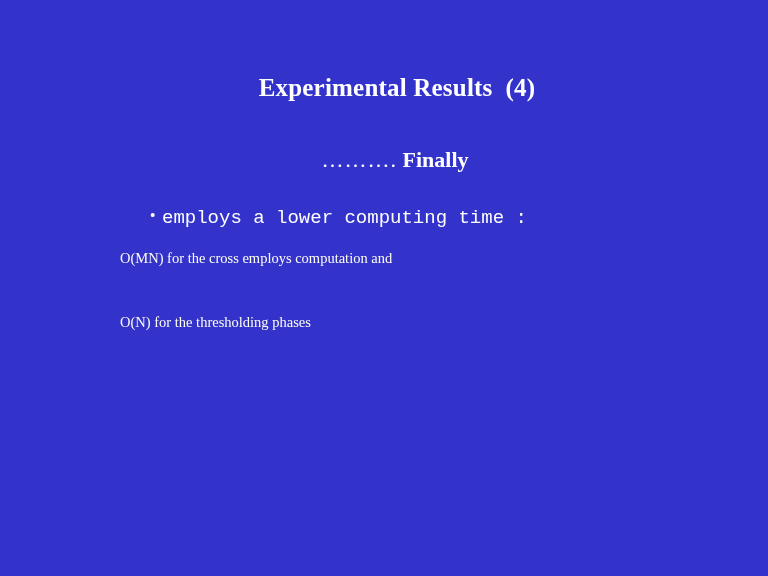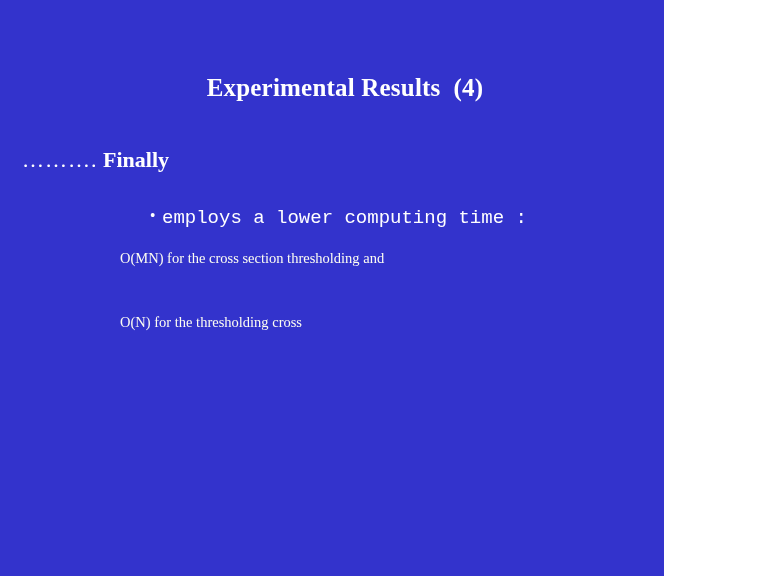--- a/index.html
+++ b/index.html
@@ -7,21 +7,21 @@
     padding: 0;
   }
   body {
     width: 768px;
     height: 576px;
     overflow: hidden;
     font-family: "Liberation Serif", "DejaVu Serif", serif;
   }
   #slide {
     position: relative;
-    width: 664px;
+    width: 768px;
     height: 576px;
     background: #3333cc;
     -webkit-font-smoothing: none;
   }
   .abs { position: absolute; }
 
   #slide-title {
     left: 0;
     right: 0;
     top: 43px;
@@ -33,20 +33,21 @@
     letter-spacing: 0.2px;
     white-space: pre;
   }
   #slide-title .title-main { }
   #slide-title .title-index { }
 
   #slide-subtitle {
     left: 0;
     right: 0;
     top: 118px;
+    text-align: center;
     color: #ffffff;
     font-size: 22px;
     line-height: 28px;
     white-space: pre;
   }
   #slide-subtitle .ellipsis {
     font-weight: normal;
     letter-spacing: 1px;
   }
   #slide-subtitle .subtitle-word {
@@ -88,17 +89,17 @@
   </div>
 
   <div id="slide-subtitle" class="abs">
     <span class="ellipsis">……….</span><span> </span><span class="subtitle-word">Finally</span>
   </div>
 
   <div id="bullet-row" class="abs">
     <span class="bullet-mark">•</span><span>employs a lower computing time :</span>
   </div>
 
-  <div id="subline-1" class="abs subline">O(MN) for the cross section thresholding and</div>
+  <div id="subline-1" class="abs subline">O(MN) for the cross employs computation and</div>
 
-  <div id="subline-2" class="abs subline">O(N) for the thresholding cross</div>
+  <div id="subline-2" class="abs subline">O(N) for the thresholding phases</div>
 
 </div>
 
 </body></html>

